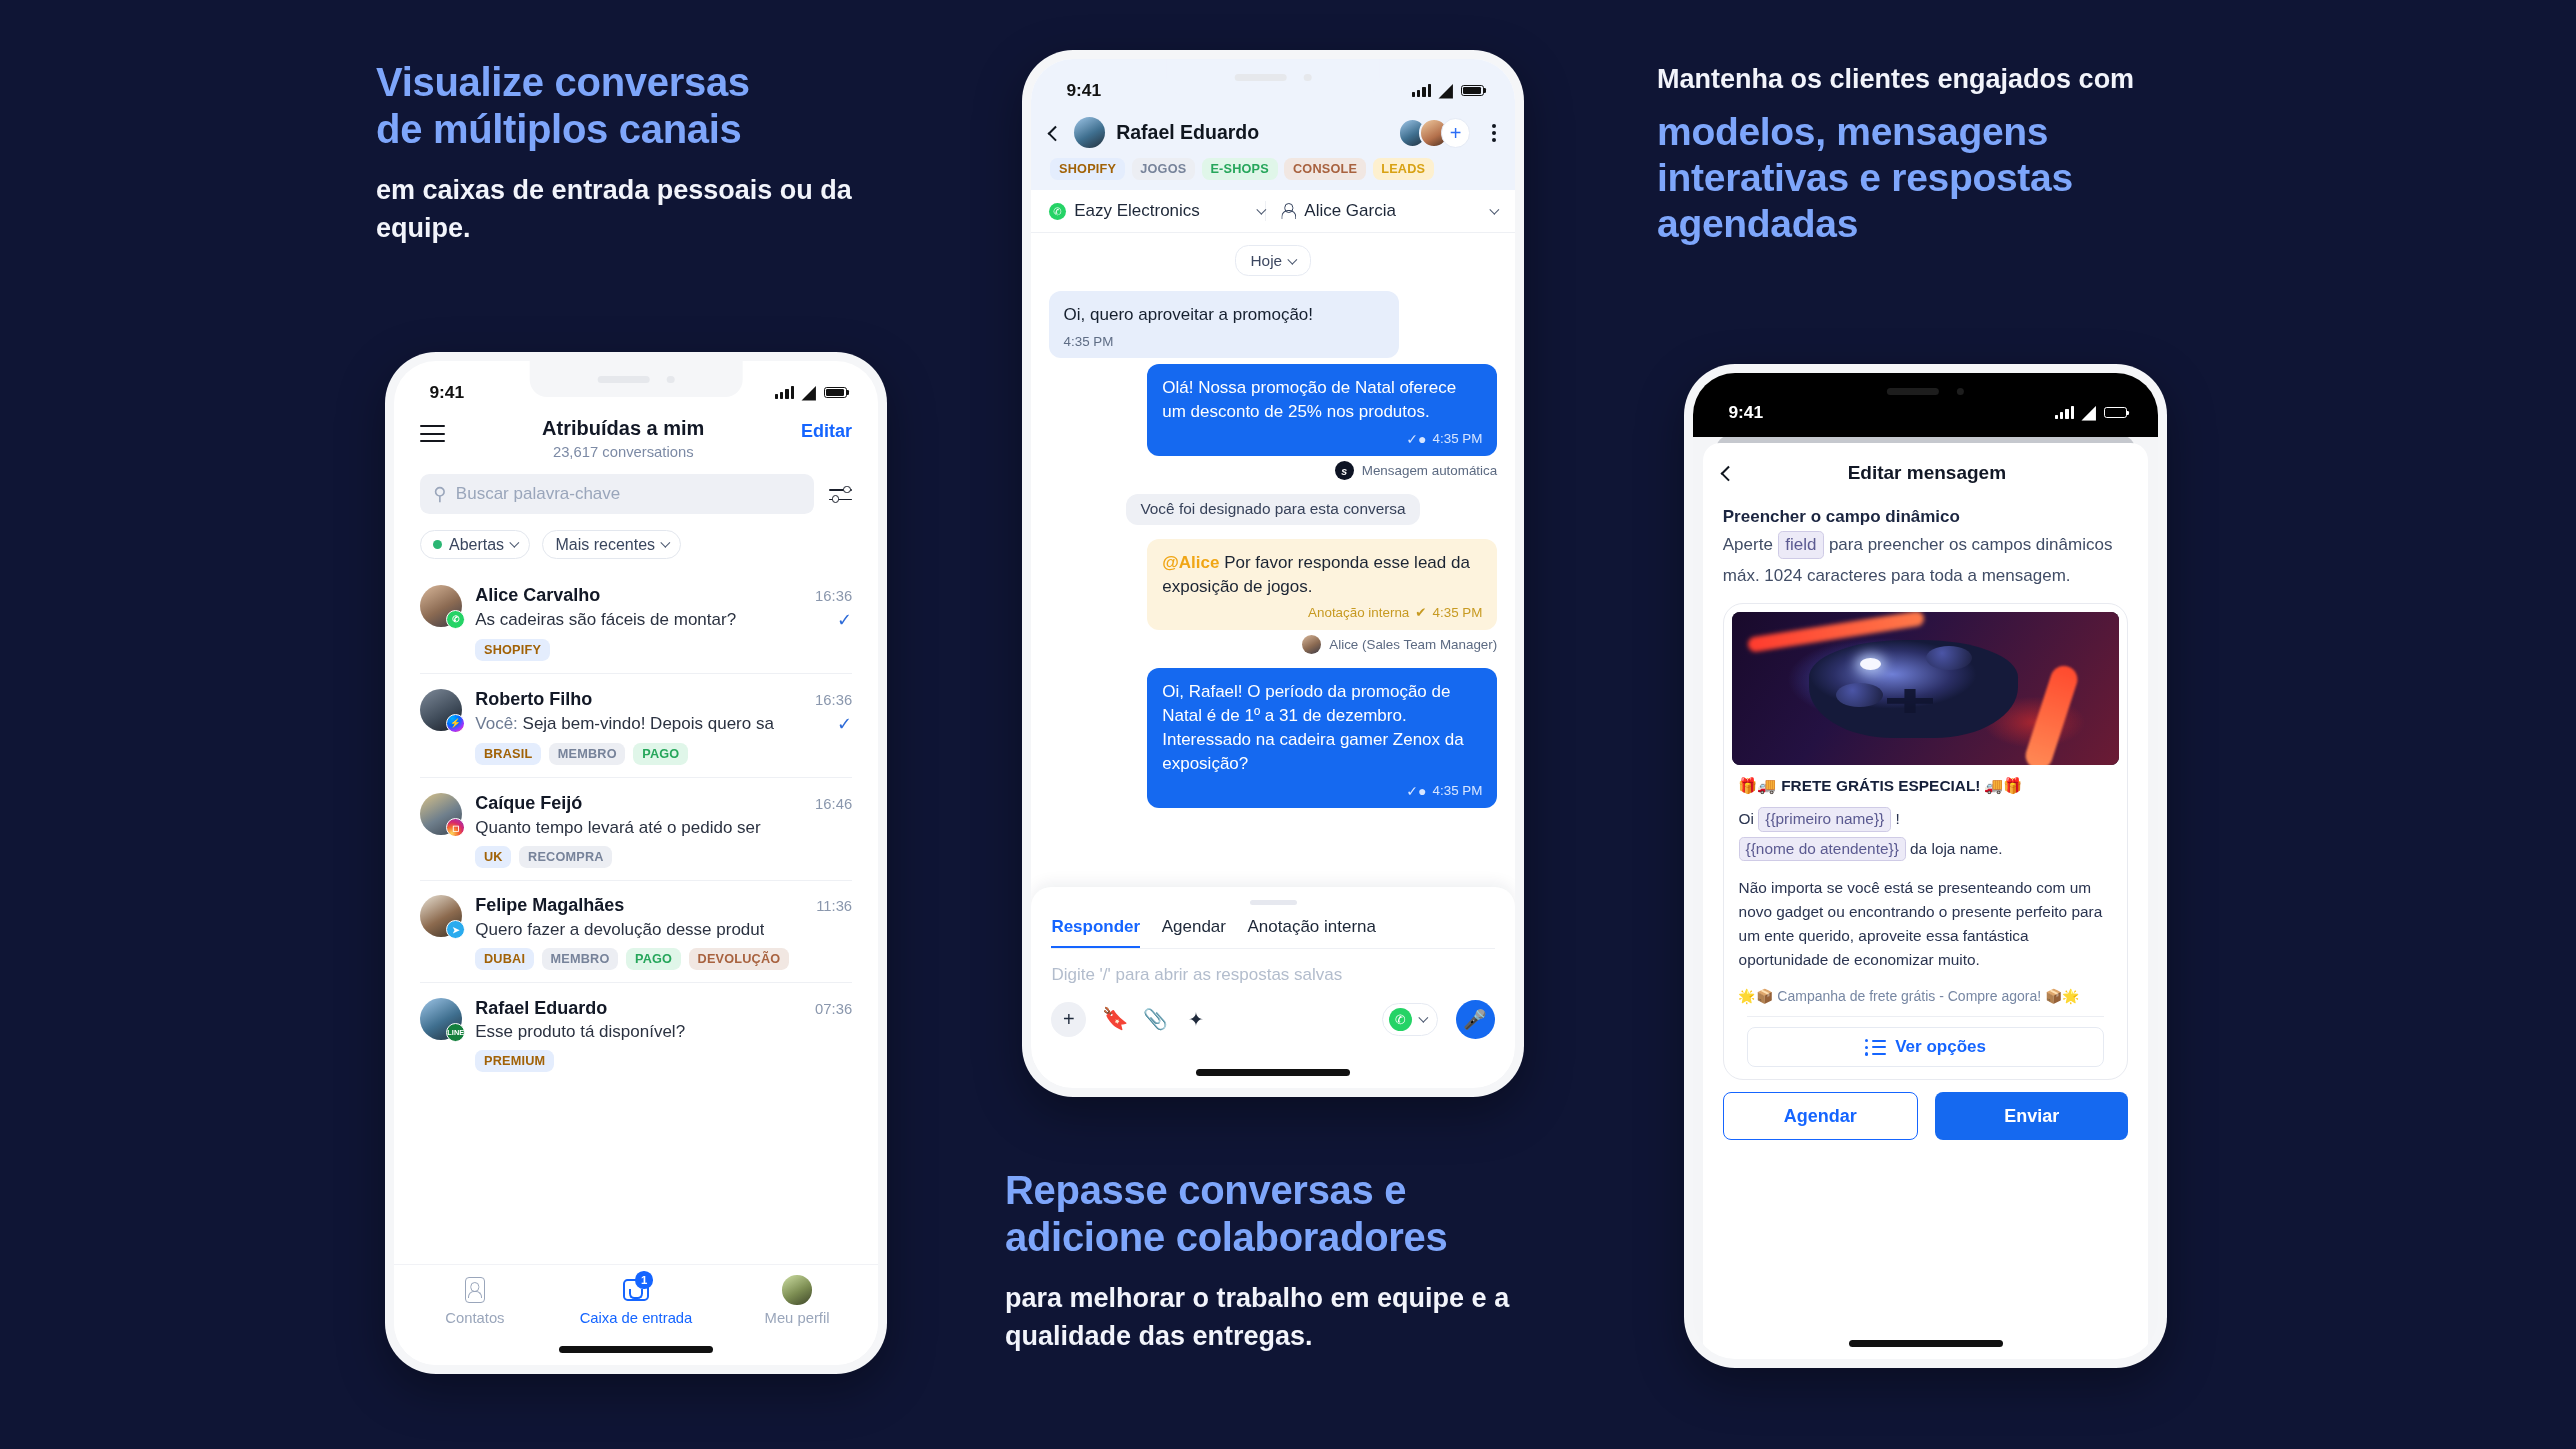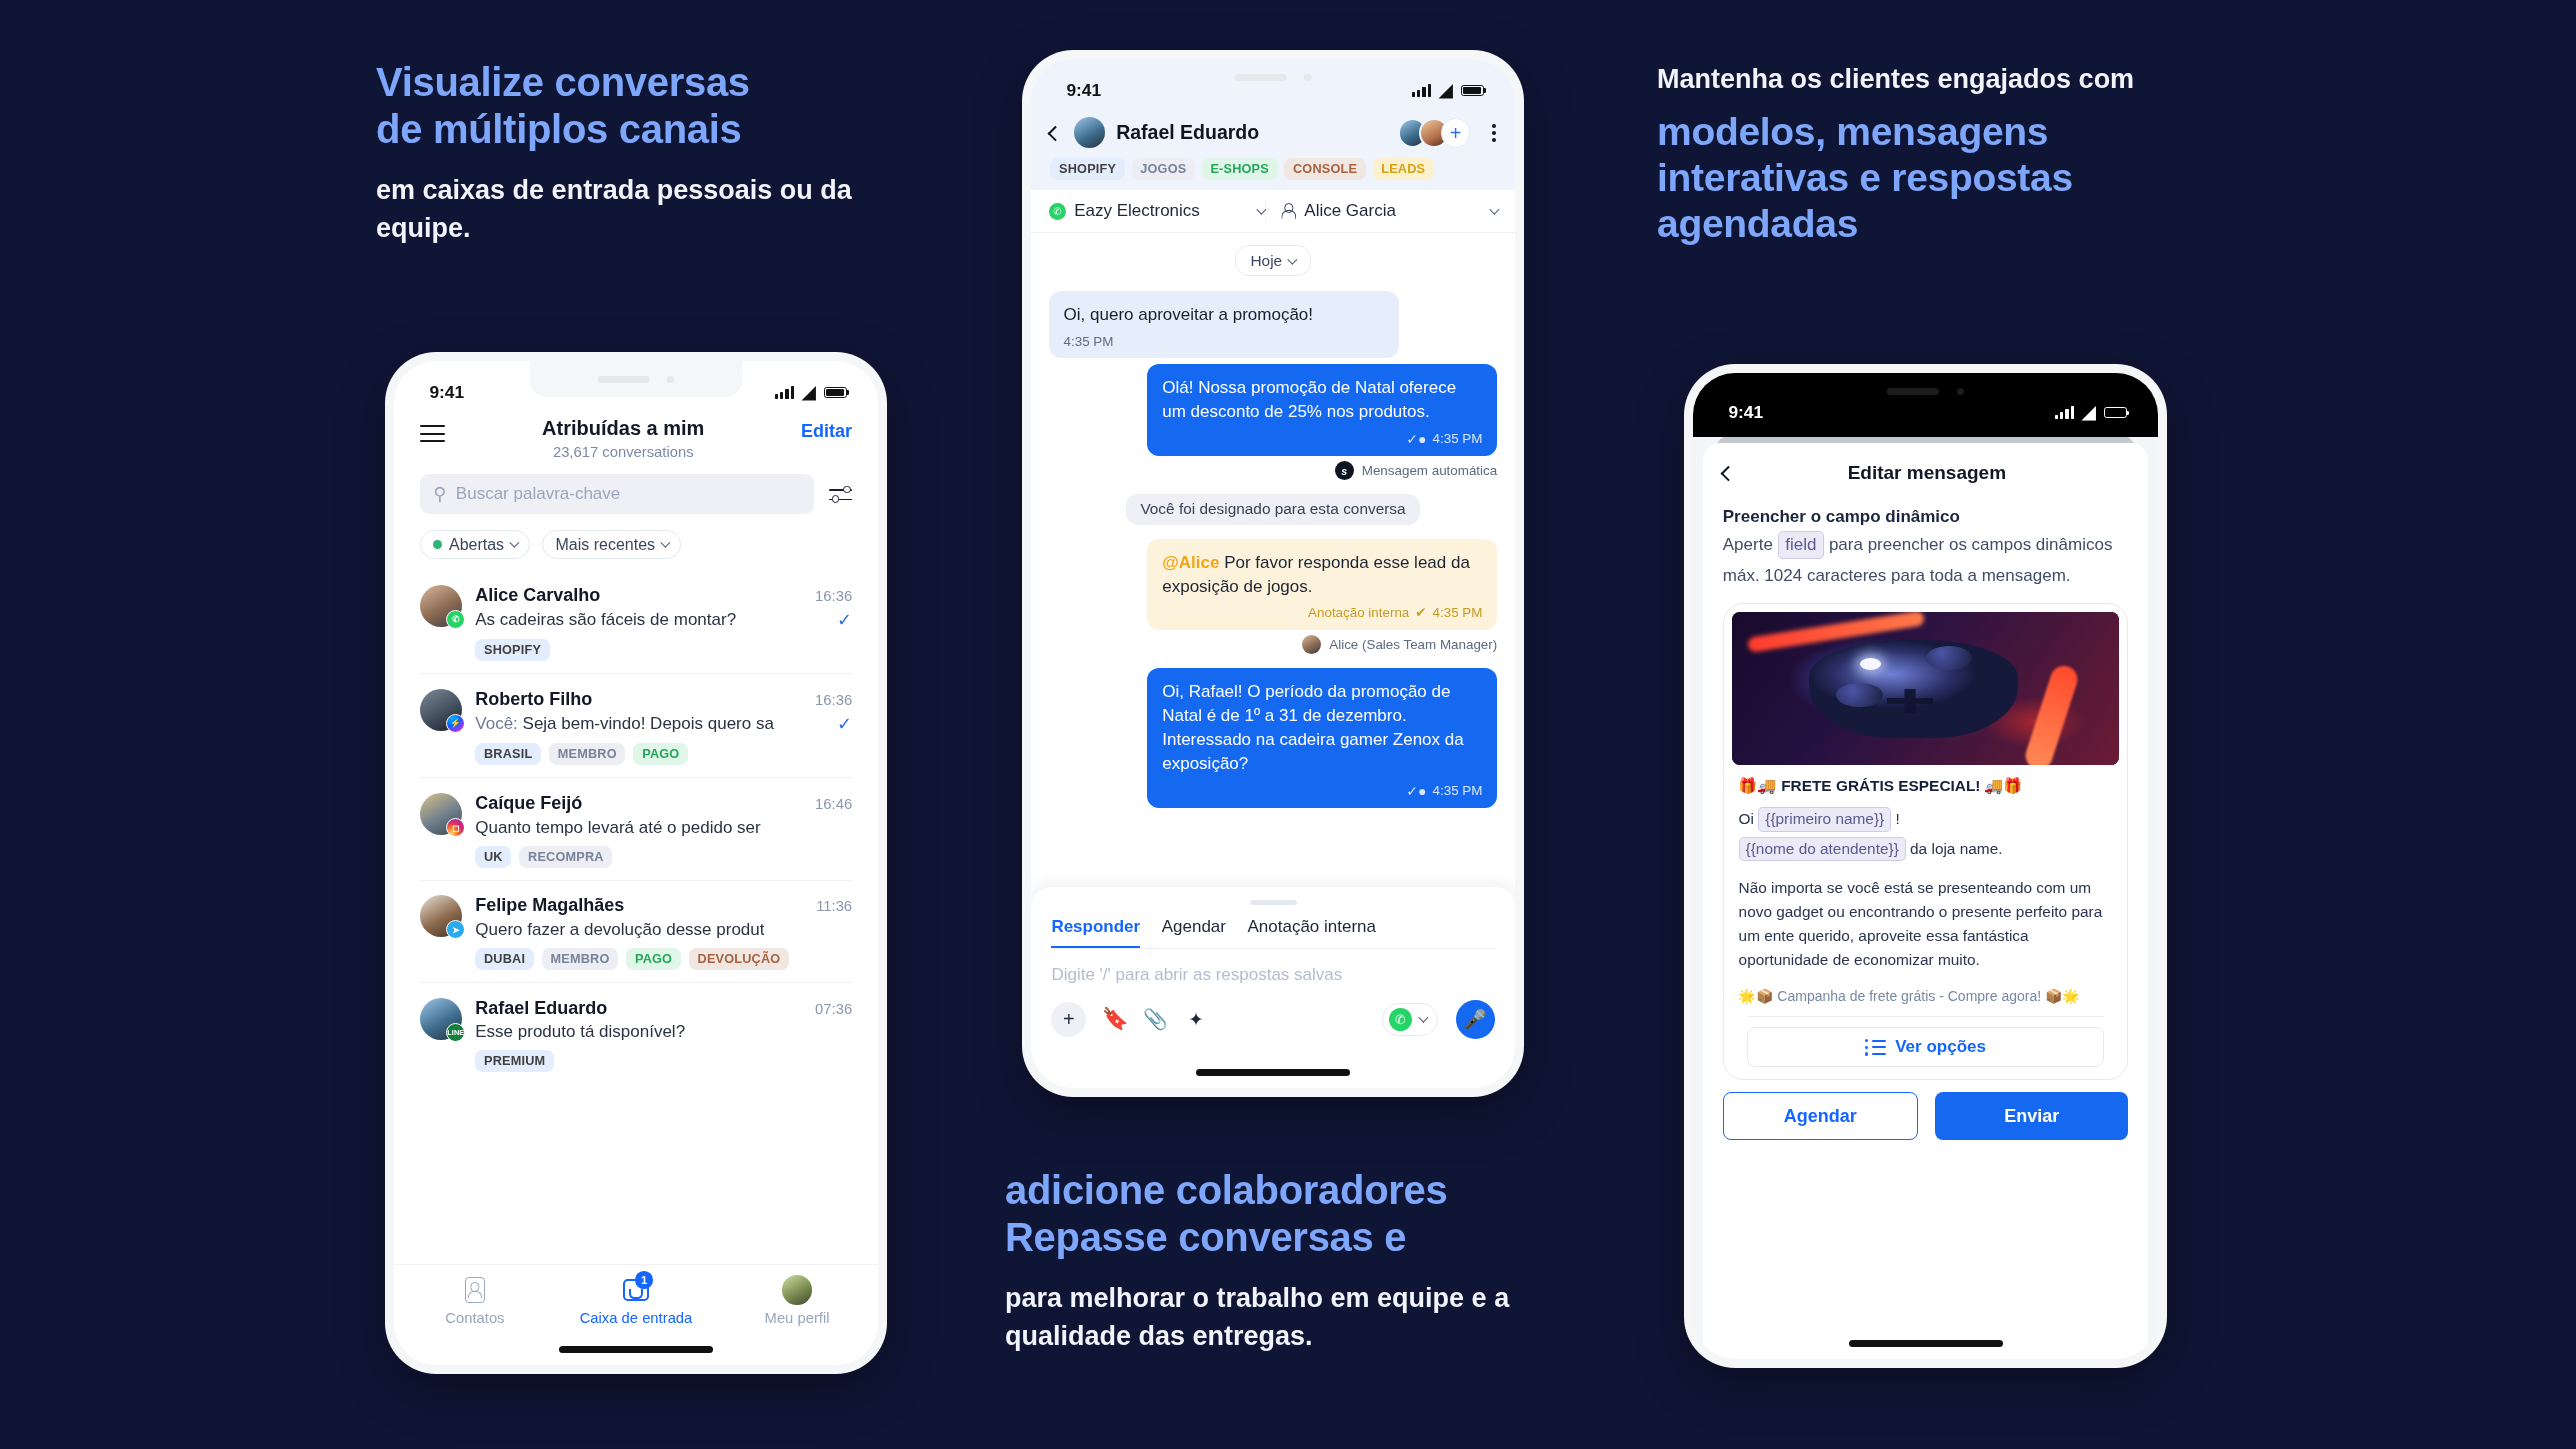--- a/index.html
+++ b/index.html
@@ -137,21 +137,21 @@
   .convo-body { flex:1; min-width:0; }
   .convo-top { display:flex; align-items:baseline; justify-content:space-between; }
   .convo-name { font-size:18px; font-weight:700; color:#121826; }
   .convo-time { font-size:14.8px; color:#8a97ad; }
   .convo-mid { display:flex; align-items:center; justify-content:space-between; gap:0; margin-top:3.4px;}
   .convo-msg { font-size:17px; color:#2b3burn; color:#2b3241; white-space:nowrap; overflow:hidden; text-overflow:clip; }
   .convo-msg .you { color:#6d7b93; }
   .tick { color:#2e6bd8; font-size:18px; }
   .tags { display:flex; gap:8px; margin-top:8px; flex-wrap:wrap; }
   .tag { font-size:12.7px; font-weight:700; letter-spacing:0.2px; border-radius:7.4px; padding:4px 8.7px; }
-  .t-blue { background:#e4edfd; color:#404040; }
+  .t-blue { background:#e4edfd; color:#a16207; }
   .t-grey { background:#eceef3; color:#77839a; }
   .t-green{ background:#e0f6e9; color:#26a65b; }
   .t-brown{ background:#f1e7e2; color:#a8623f; }
   .t-yellow{background:#fdf0cf; color:#d8a213; }
 
   .tabbar {
     position:absolute; bottom:0; left:0; right:0; height:101px; background:#fff;
     display:flex; align-items:flex-start; justify-content:space-around; padding-top:12px;
     border-top:0.7px solid #f1f2f6;
   }
@@ -299,22 +299,22 @@
   <div class="copy" id="copy-left">
     <div class="head">
       <div>Visualize conversas</div>
       <div>de múltiplos canais</div>
     </div>
     <div class="sub">em caixas de entrada pessoais ou da equipe.</div>
   </div>
 
   <div class="copy" id="copy-mid">
     <div class="head">
+      <div>Repasse conversas e</div>
       <div>adicione colaboradores</div>
-      <div>Repasse conversas e</div>
     </div>
     <div class="sub">para melhorar o trabalho em equipe e a qualidade das entregas.</div>
   </div>
 
   <div class="copy" id="copy-right">
     <div class="sub lead">Mantenha os clientes engajados com</div>
     <div class="head small">
       <div>modelos, mensagens</div>
       <div>interativas e respostas</div>
       <div>agendadas</div>

